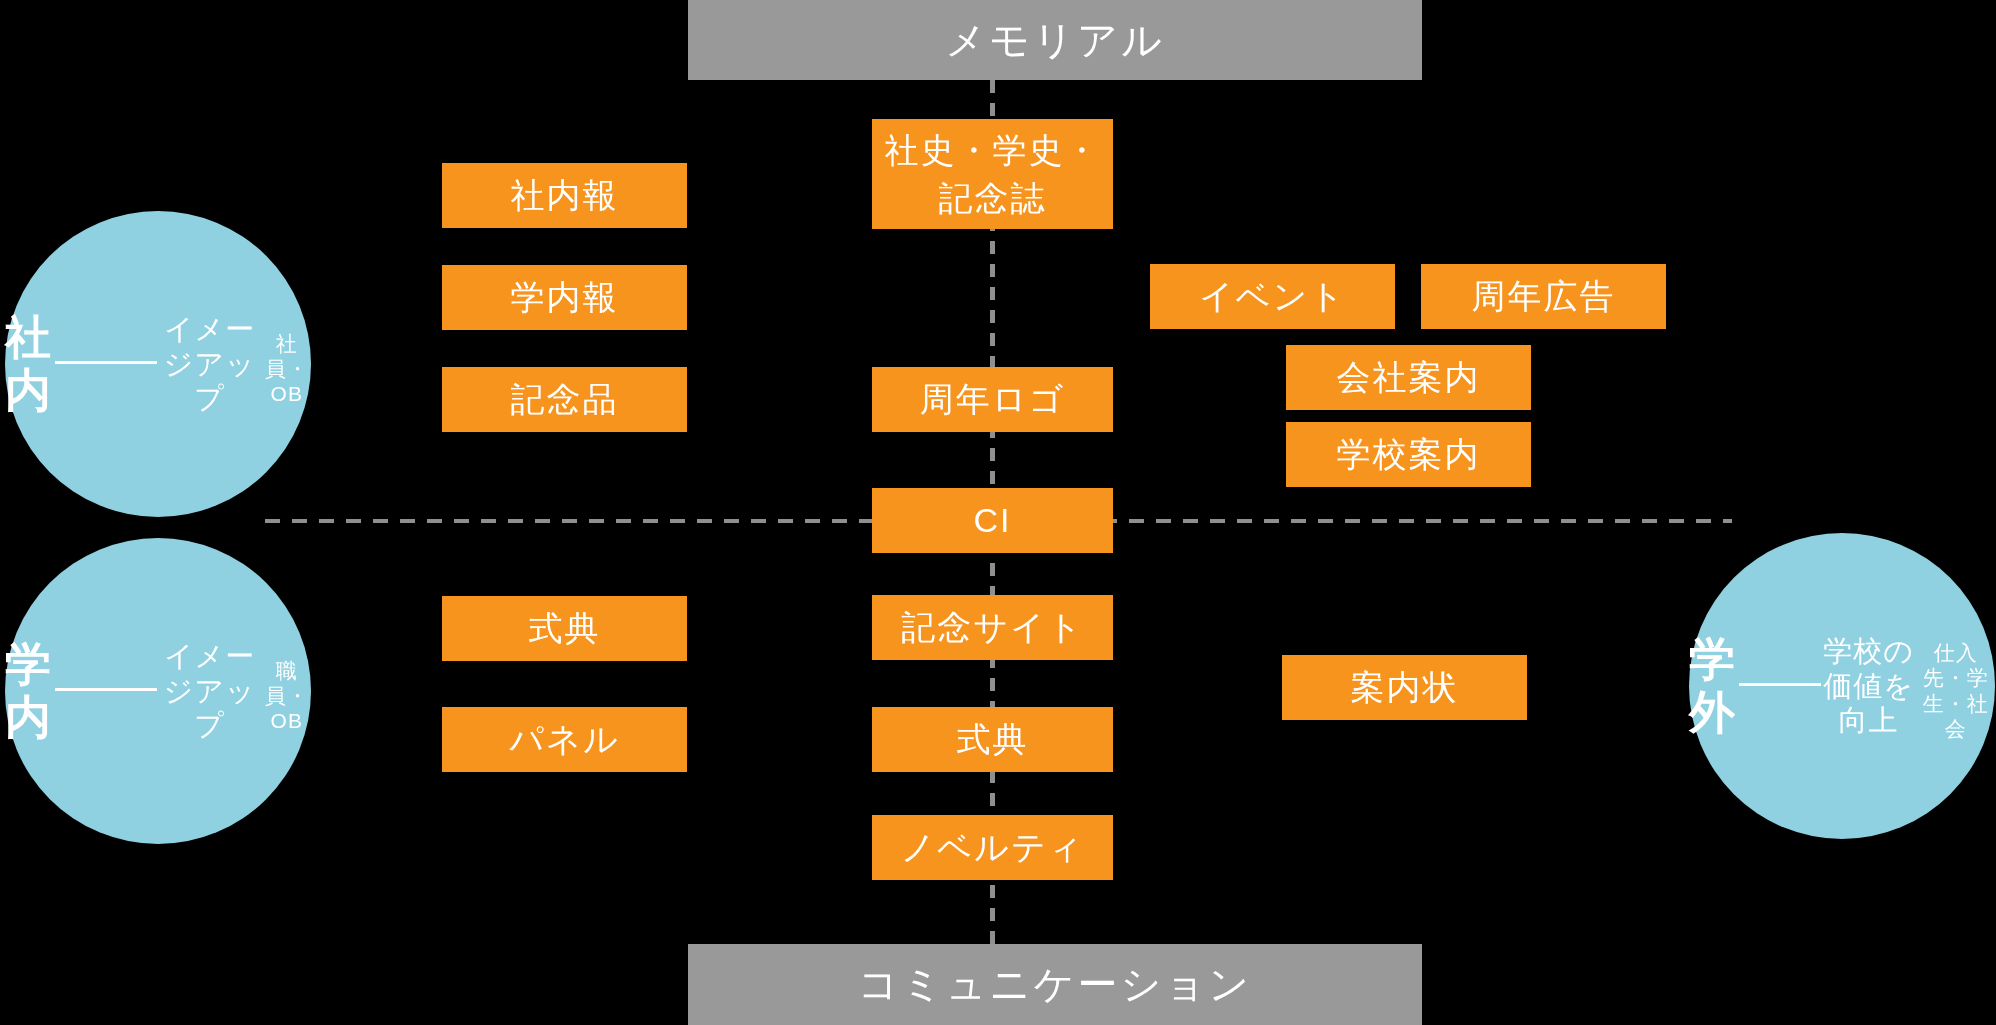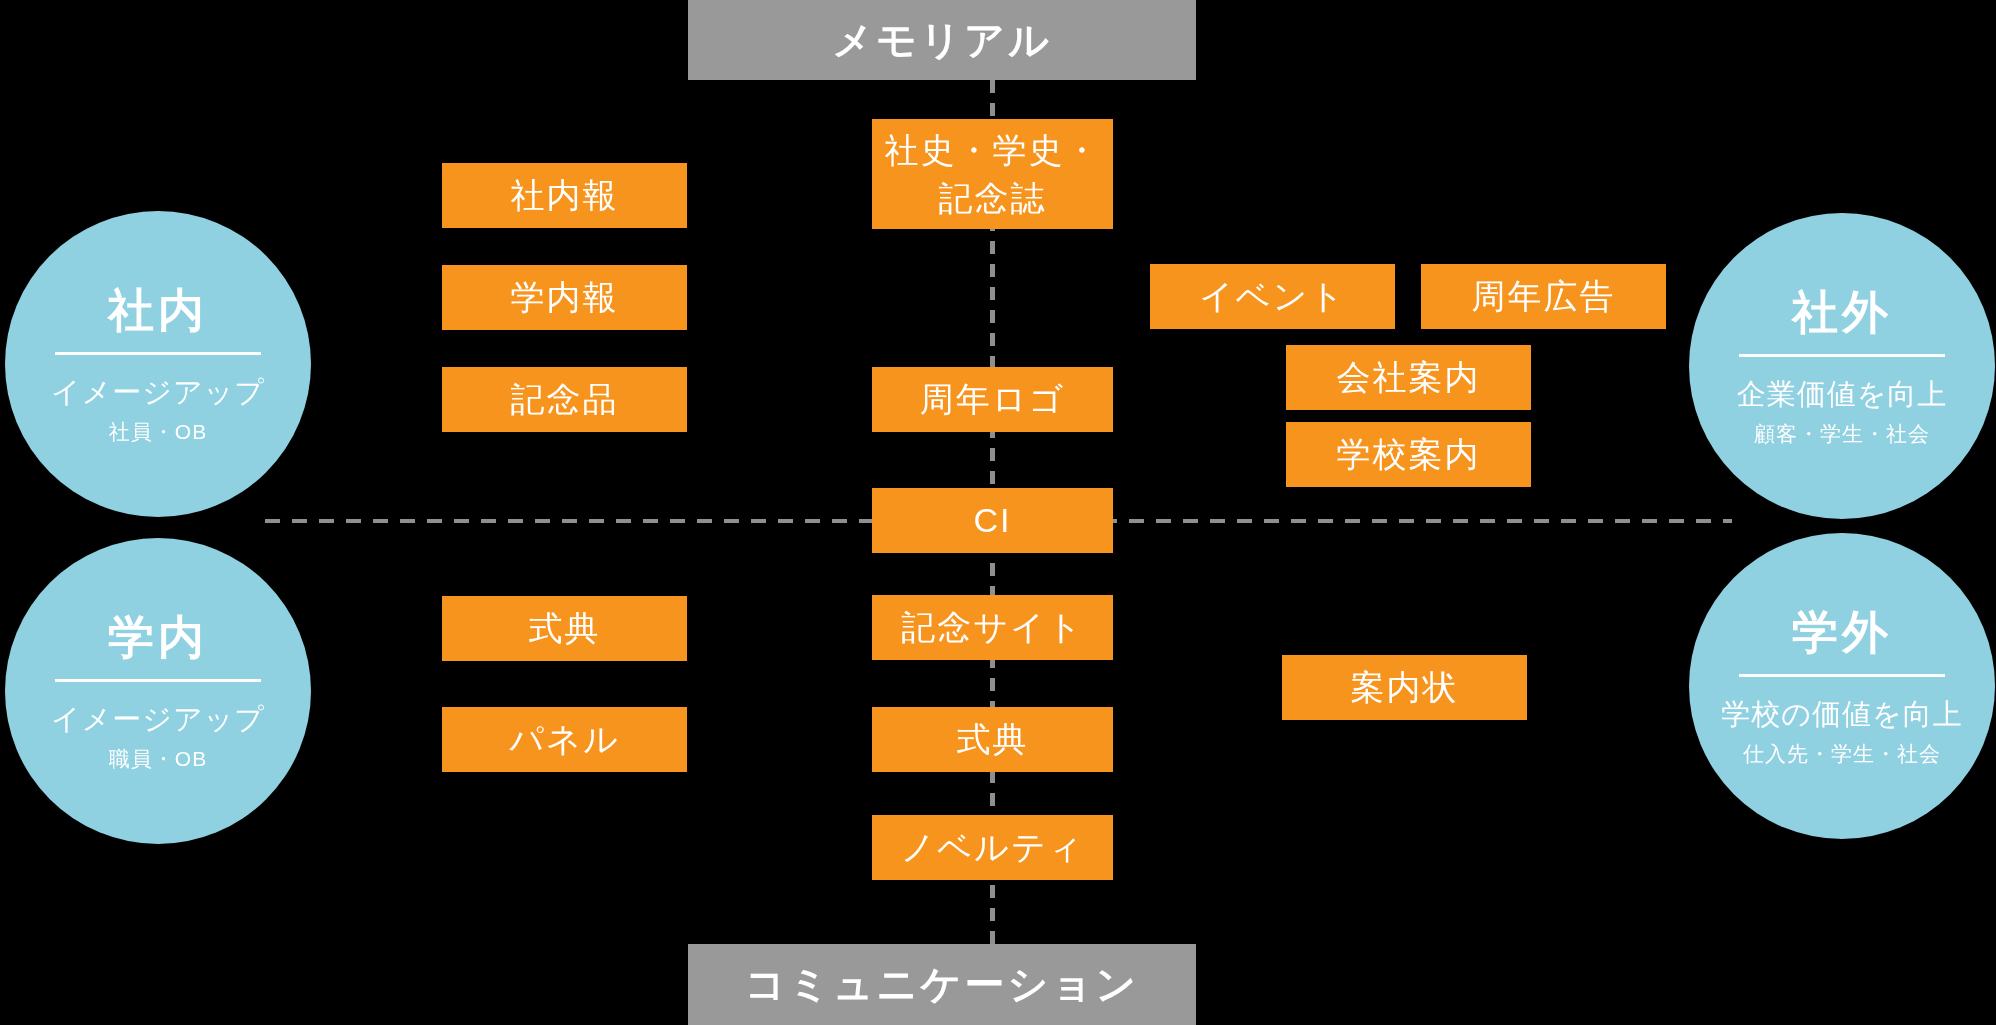--- a/index.html
+++ b/index.html
@@ -23,41 +23,41 @@
   .vline{
     position:absolute;left:990px;top:80px;width:5px;height:864px;z-index:1;
     background:repeating-linear-gradient(to bottom,var(--dash-gray) 0 13px,transparent 13px 23px);
   }
   .hline{
     position:absolute;left:265px;top:519px;width:1467px;height:4px;z-index:1;
     background:repeating-linear-gradient(to right,var(--dash-gray) 0 15px,transparent 15px 27px);
   }
   
   .banner{
-    position:absolute;left:688px;width:508px;height:80px;z-index:2;
+    position:absolute;left:688px;width:734px;height:80px;z-index:2;
     background:var(--banner-gray);color:var(--text-white);
     display:flex;align-items:center;justify-content:center;
-    font-size:40px;font-weight:700;letter-spacing:3px;
+    font-size:40px;font-weight:400;letter-spacing:3px;
   }
   .banner.top{top:0;}
   .banner.bottom{top:944px;height:81px;}
   
   .box{
     position:absolute;width:245px;height:65px;z-index:3;
     background:var(--orange);color:var(--text-white);
     display:flex;align-items:center;justify-content:center;
     font-size:34px;letter-spacing:2px;text-align:center;
   }
   .box.center-col{width:241px;text-align:center;}
   .box.tall{height:110px;flex-direction:column;line-height:1.42;}
   
   .circle{
     position:absolute;width:306px;height:306px;border-radius:50%;z-index:2;
     background:var(--light-blue);color:var(--text-white);
-    display:flex;flex-direction:column;align-items:center;justify-content:center;
+    display:flex;align-items:center;justify-content:center;
     text-align:center;
   }
   .circle-title{font-size:46px;font-weight:700;letter-spacing:4px;line-height:1.15;}
   .circle-divider{width:206px;height:3px;background:var(--text-white);margin:16px 0 20px 0;}
   .circle-subtitle{font-size:29px;line-height:1.2;letter-spacing:1px;}
   .circle-audience{font-size:21px;line-height:1.2;margin-top:9px;letter-spacing:1px;}
 </style>
 </head>
 <body>
 
@@ -76,26 +76,20 @@
     <div class="circle-audience">社員・OB</div>
   </div>
 
   <div class="circle" style="left:5px;top:538px">
     <div class="circle-title">学内</div>
     <div class="circle-divider"></div>
     <div class="circle-subtitle">イメージアップ</div>
     <div class="circle-audience">職員・OB</div>
   </div>
 
-  <div class="circle" style="left:1689px;top:213px">
-    <div class="circle-title">社外</div>
-    <div class="circle-divider"></div>
-    <div class="circle-subtitle">企業価値を向上</div>
-    <div class="circle-audience">顧客・学生・社会</div>
-  </div>
 
   <div class="circle" style="left:1689px;top:533px">
     <div class="circle-title">学外</div>
     <div class="circle-divider"></div>
     <div class="circle-subtitle">学校の価値を向上</div>
     <div class="circle-audience">仕入先・学生・社会</div>
   </div>
 
   <div class="box center-col tall" style="left:872px;top:119px">
     <span>社史・学史・</span>

